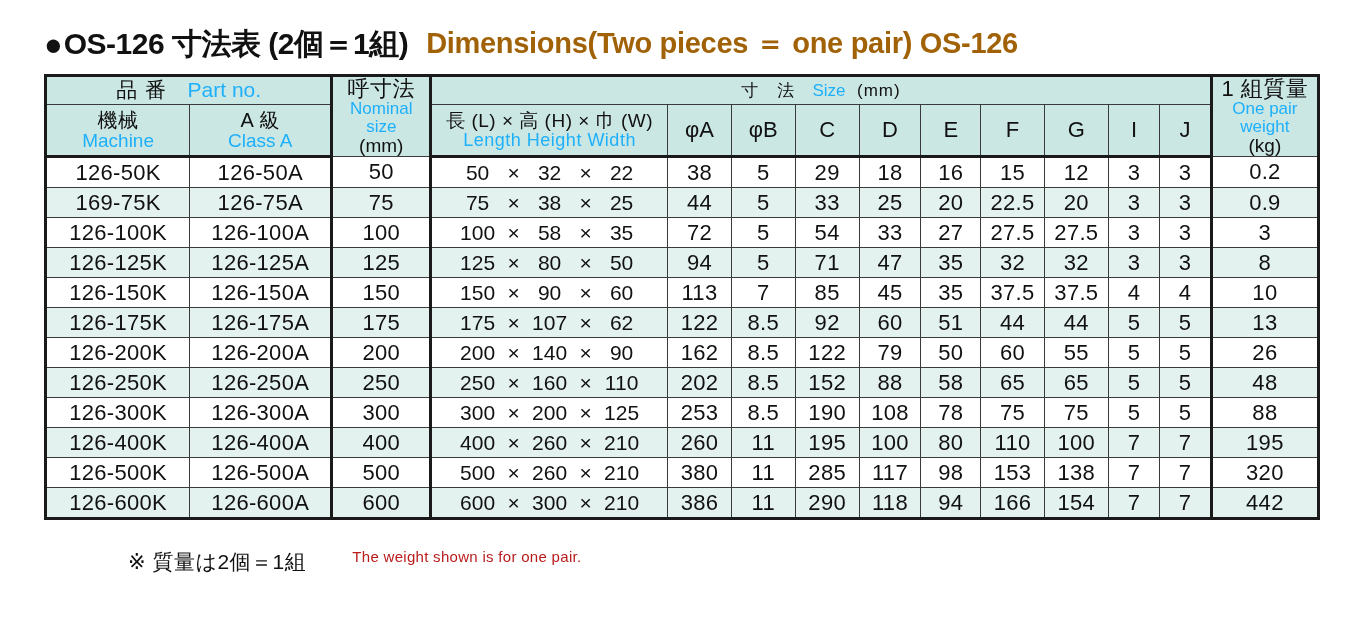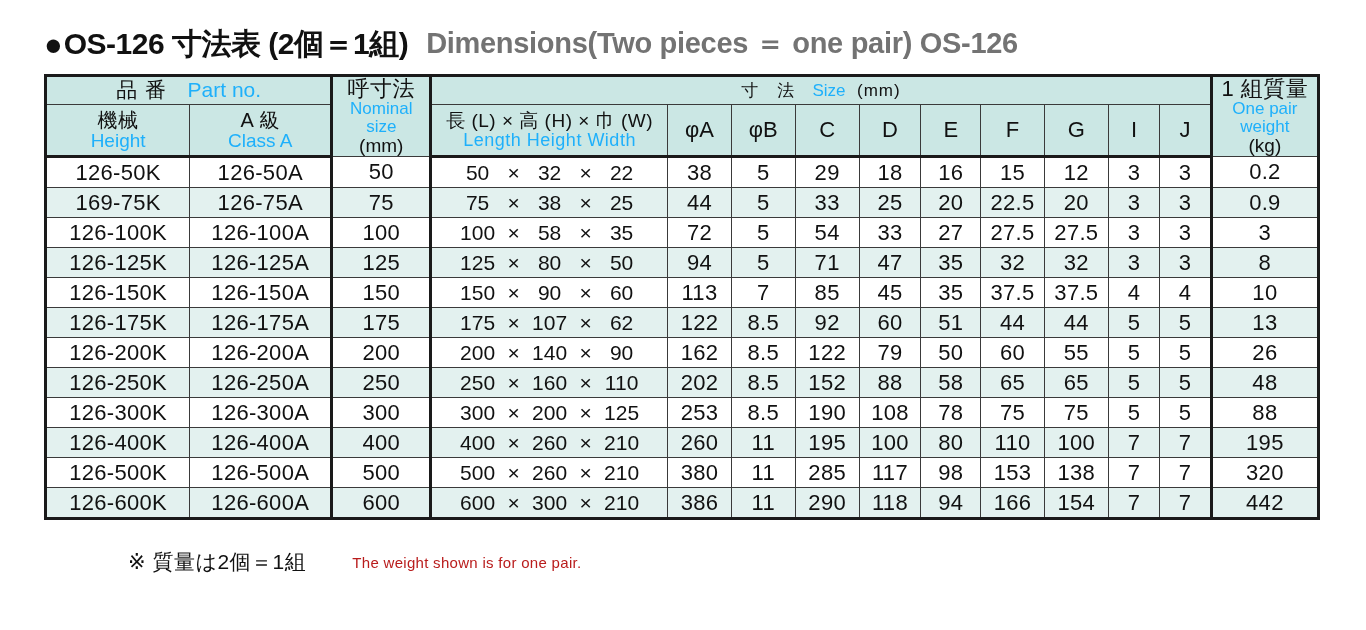--- a/index.html
+++ b/index.html
@@ -41,21 +41,21 @@
   }
   .title-jp {
     font-size: 30px;
     font-weight: bold;
     letter-spacing: -0.5px;
     color: #111111;
   }
   .title-en {
     font-size: 29px;
     font-weight: bold;
-    color: #737373;
+    color: #a16207;
     margin-left: 18px;
     letter-spacing: -0.3px;
   }
 
   
   .table-wrap {
     position: absolute;
     left: 44px;
     top: 74px;
     width: 1276px;
@@ -161,21 +161,21 @@
     width: 26px;
     text-align: center;
   }
 
   
   .note {
     position: absolute;
     left: 128px;
     top: 548px;
     display: flex;
-    align-items: center;
+    align-items: flex-start;
     white-space: nowrap;
   }
   .note-jp {
     font-size: 21px;
     color: #111111;
     letter-spacing: 0.5px;
   }
   .note-en {
     font-size: 15px;
     color: #b91c1c;
@@ -238,21 +238,21 @@
             <span class="jp-sm jp">1 組質量</span>
             <span class="en-sm en">One pair</span>
             <span class="en-sm en">weight</span>
             <span class="mm" style="font-size:19px">(kg)</span>
           </th>
         </tr>
 
         <tr>
           <th class="hdr sep-left row-head-bottom">
             <span class="jp">機械</span>
-            <span class="en">Height</span>
+            <span class="en">Machine</span>
           </th>
           <th class="hdr row-head-bottom">
             <span class="jp">A 級</span>
             <span class="en">Class A</span>
           </th>
           <th class="hdr sep-left row-head-bottom">
             <span class="lhw">長 (L) × 高 (H) × 巾 (W)</span>
             <span class="lhw-en">Length   Height   Width</span>
           </th>
           <th class="hdr-letter row-head-bottom">φA</th>

